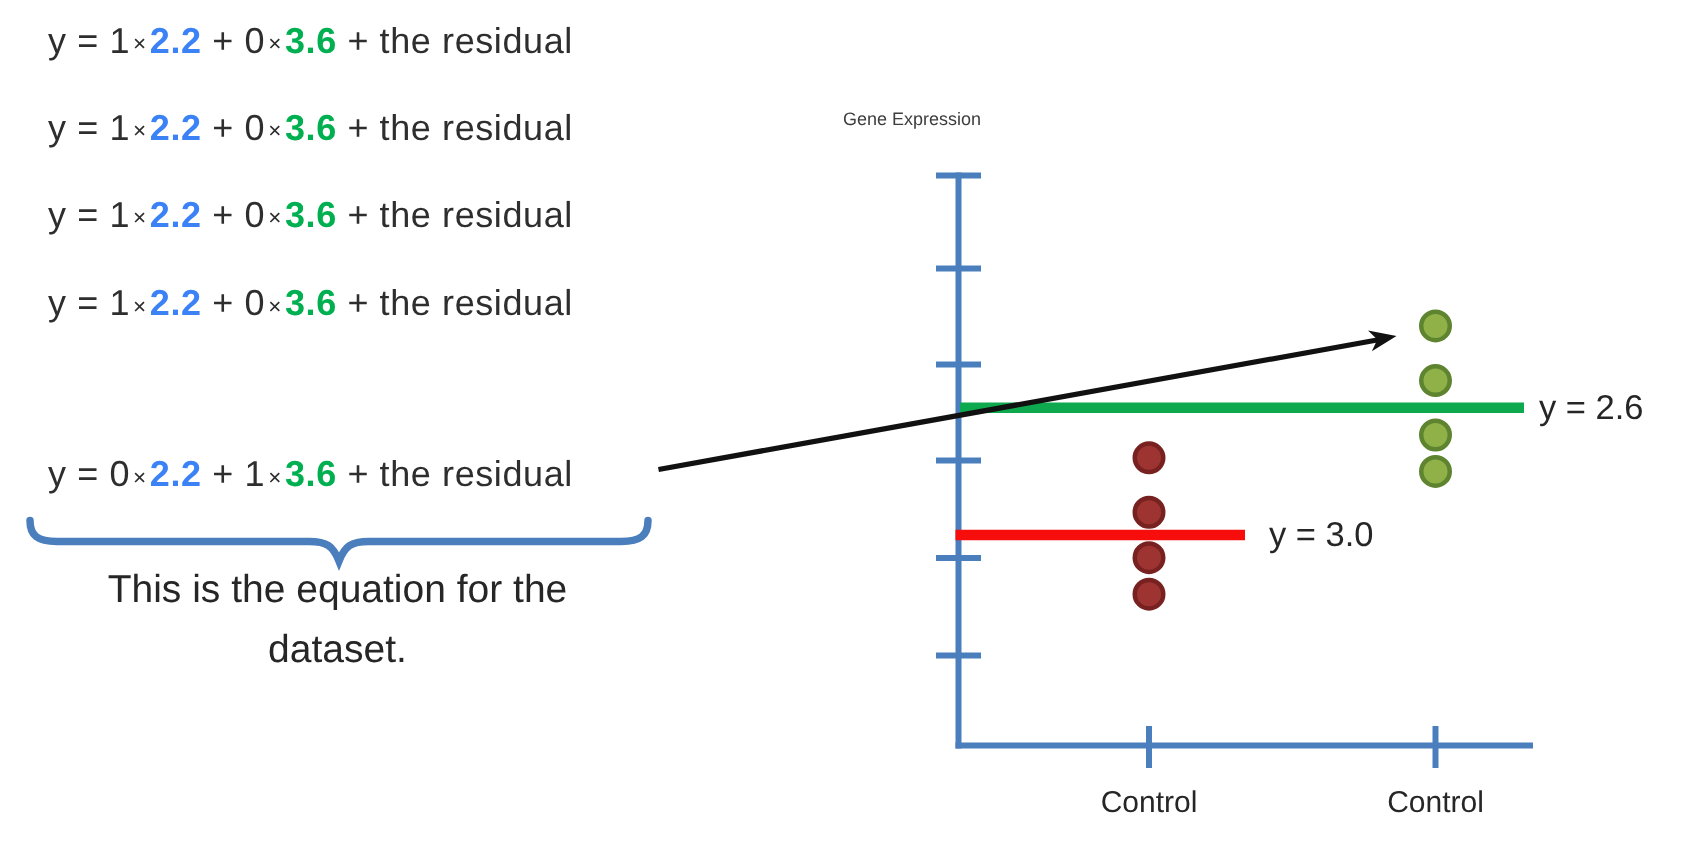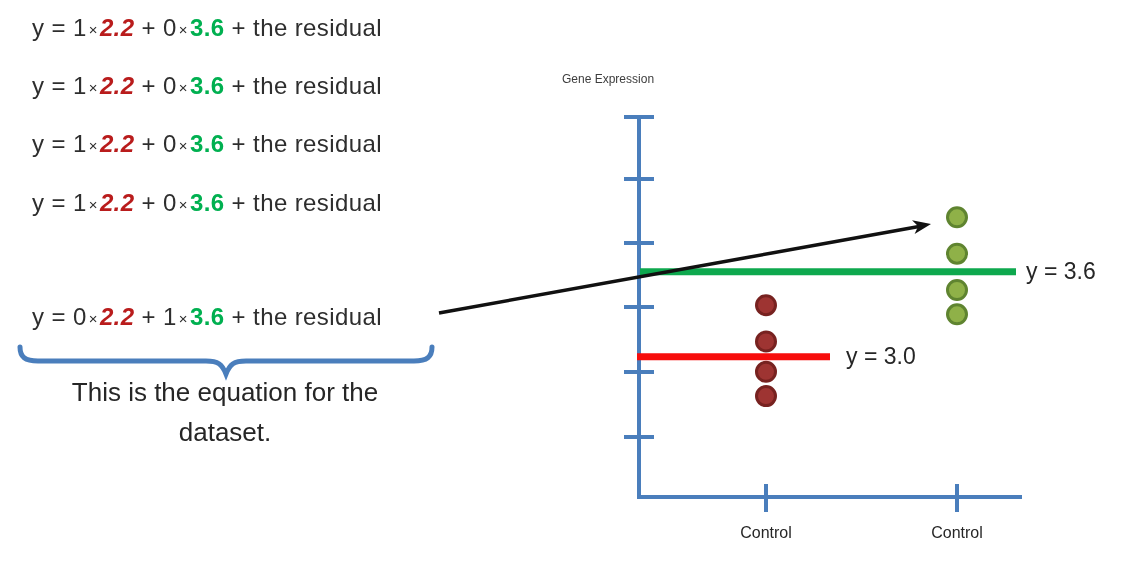--- a/index.html
+++ b/index.html
@@ -6,31 +6,31 @@
   .canvas{
     position:relative;width:1129px;height:567px;background:#ffffff;overflow:hidden;
     font-family:"Liberation Sans","DejaVu Sans",sans-serif;
   }
   #figure{position:absolute;left:0;top:0;width:1129px;height:567px;}
   .eq{
     position:absolute;left:32px;font-size:24px;letter-spacing:.4px;
     color:#2e2e2e;white-space:nowrap;line-height:30px;
   }
   .eq .mul{font-size:15px;padding:0 2px;position:relative;top:-1px;}
-  .eq .red{color:#b91c1c;font-weight:bold;font-style:italic;}
+  .eq .red{color:#3b82f6;font-weight:bold;}
   .eq .green{color:#00b050;font-weight:bold;}
   .caption{
     position:absolute;left:55px;top:372px;width:340px;text-align:center;
     font-size:26px;line-height:40px;color:#262626;
   }
   .chart-title{position:absolute;left:562px;top:72px;font-size:12px;color:#3d3d3d;}
   .ref-label{position:absolute;font-size:23px;color:#262626;white-space:nowrap;}
   .ref-label-red{left:846px;top:343px;}
   .ref-label-green{left:1026px;top:258px;}
-  .cat-label{position:absolute;top:524px;width:120px;text-align:center;font-size:16px;color:#262626;}
+  .cat-label{position:absolute;top:524px;width:120px;text-align:center;font-size:20px;color:#262626;}
   .cat-label-control{left:706px;}
   .cat-label-mutant{left:897px;}
 </style>
 </head>
 <body>
 
 <div class="canvas">
 
   <svg id="figure" viewBox="0 0 1129 567" xmlns="http://www.w3.org/2000/svg">
       <path d="M 20 347 C 20 357 25 361 38 361 L 206 361 C 218 361 222 364 226 374 C 230 364 234 361 246 361 L 414 361 C 427 361 432 357 432 347" fill="none" stroke="#4a7ebc" stroke-width="5" stroke-linecap="round"></path>
@@ -68,19 +68,19 @@
 
   <div class="caption" id="caption">
       <div>This is the equation for the</div>
       <div>dataset.</div>
     </div>
 
   <div class="chart-title">Gene Expression</div>
 
   <div class="ref-label ref-label-red">y = 3.0</div>
 
-  <div class="ref-label ref-label-green">y = 3.6</div>
+  <div class="ref-label ref-label-green">y = 2.6</div>
 
   <div class="cat-label cat-label-control">Control</div>
 
   <div class="cat-label cat-label-mutant">Control</div>
 
 </div>
 
 </body></html>

